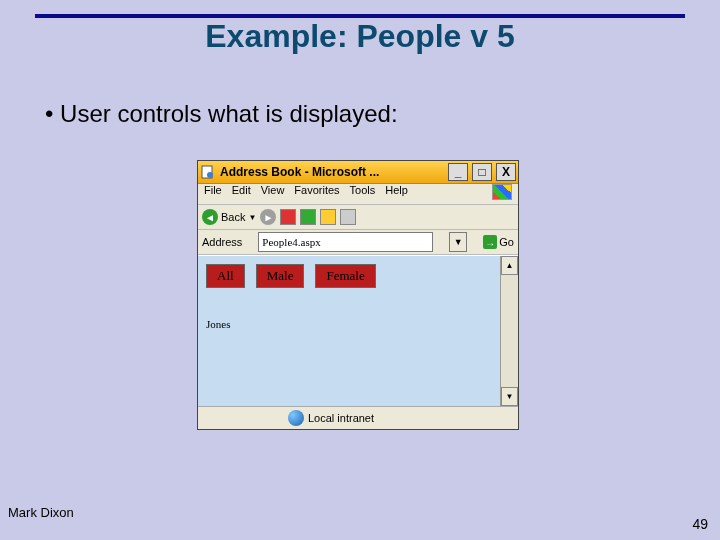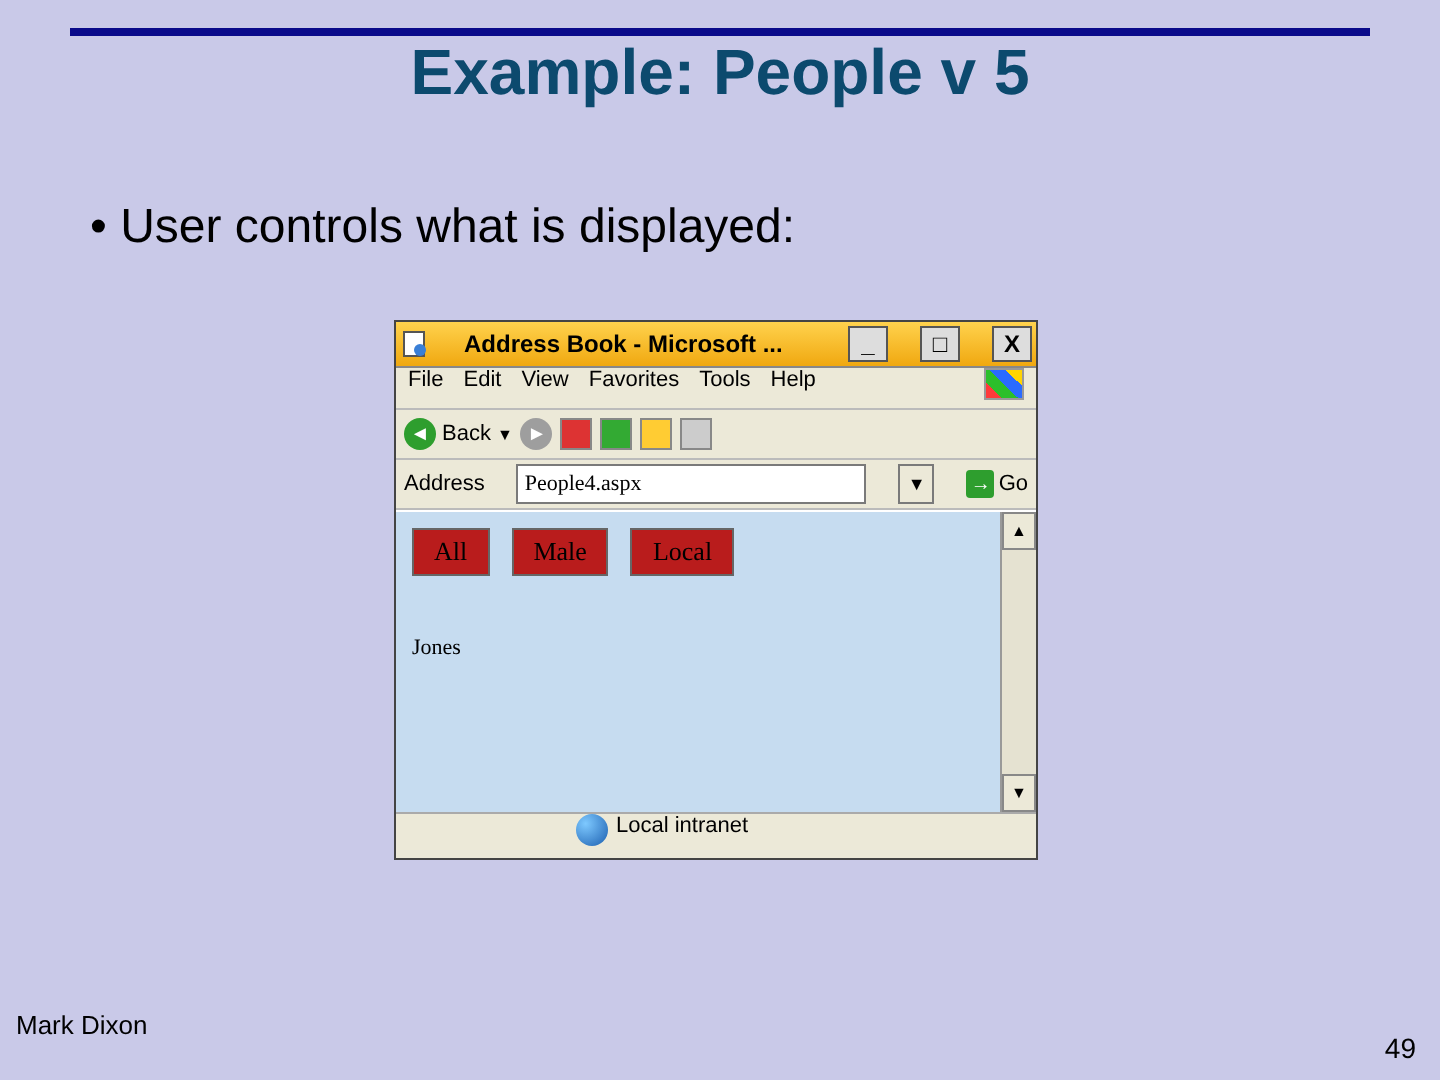--- a/index.html
+++ b/index.html
@@ -4,21 +4,21 @@
 <style>
   html,body{margin:0;padding:0}
   body{width:720px;height:540px;background:#c9c9e8;font-family:Arial,Helvetica,sans-serif;position:relative;overflow:hidden}
   .rule{position:absolute;left:35px;right:35px;top:14px;height:4px;background:#0a0a8a}
   .title{position:absolute;left:0;right:0;top:18px;text-align:center;font-size:32px;font-weight:bold;color:#0c4a6e}
   .bullet{position:absolute;left:45px;top:100px;font-size:24px;color:#000}
   .footer-l{position:absolute;left:8px;bottom:20px;font-size:13px;color:#000}
   .footer-r{position:absolute;right:12px;bottom:8px;font-size:14px;color:#000}
 
   .win{position:absolute;left:197px;top:160px;width:320px;background:#ece9d8;border:1px solid #444;font-family:Tahoma,Arial,sans-serif;font-size:11px;color:#000;box-shadow:0 0 0 1px #000 inset}
-  .tb{height:22px;background:linear-gradient(#ffd24d,#f0a810);display:flex;align-items:center;padding:0 2px;gap:16px;border-bottom:1px solid #888}
+  .tb{height:22px;background:linear-gradient(#ffd24d,#f0a810);display:flex;align-items:center;padding:0 2px;gap:4px;border-bottom:1px solid #888}
   .tb .ico{width:16px;height:16px;display:inline-flex;align-items:center;justify-content:center}
   .tb .ttl{font-weight:bold;font-size:12px;color:#000;flex:1;white-space:nowrap;overflow:hidden}
   .wbtn{width:18px;height:16px;border:1px solid #555;background:#ddd;display:inline-flex;align-items:center;justify-content:center;font-size:12px;font-weight:bold;font-family:Arial}
   .menu{height:20px;display:flex;gap:10px;padding:0 6px;background:#ece9d8;border-bottom:1px solid #bbb}
   .menu span{cursor:default}
   .menu .flag{margin-left:auto;width:18px;height:14px;background:linear-gradient(45deg,#ff3a3a 0 25%,#2bbf2b 25% 50%,#2a6bff 50% 75%,#ffd400 75%);border:1px solid #999}
   .tbar{height:24px;display:flex;align-items:center;gap:4px;padding:0 4px;border-bottom:1px solid #bbb;background:#ece9d8}
   .back{display:inline-flex;align-items:center;gap:3px}
   .circ{width:16px;height:16px;border-radius:50%;display:inline-flex;align-items:center;justify-content:center;font-size:10px;color:#fff}
   .green{background:#2e9e2e}
@@ -29,21 +29,21 @@
   .drop{width:16px;height:18px;border:1px solid #7a7a7a;background:#ece9d8;display:inline-flex;align-items:center;justify-content:center;font-size:9px}
   .go{display:inline-flex;align-items:center;gap:2px}
   .go .g{width:14px;height:14px;background:#2e9e2e;color:#fff;display:inline-flex;align-items:center;justify-content:center;border-radius:2px;font-size:10px}
   .content{position:relative;height:150px;background:#c6dcf0;border-top:1px solid #fff;display:flex}
   .page{flex:1;padding:8px}
   .btn{display:inline-block;background:#b91c1c;border:1px solid #666;padding:3px 10px;font-size:13px;font-family:"Times New Roman",serif;margin-right:8px}
   .name{margin-top:30px;font-size:11px;font-family:"Times New Roman",serif}
   .vscroll{width:17px;background:#e5e2d1;border-left:1px solid #999;display:flex;flex-direction:column}
   .sbtn{height:17px;border:1px solid #888;background:#ece9d8;display:flex;align-items:center;justify-content:center;font-size:8px}
   .track{flex:1}
-  .status{height:22px;display:flex;align-items:flex-start;border-top:1px solid #aaa;background:#ece9d8;padding-left:90px;gap:4px}
+  .status{height:22px;display:flex;align-items:center;border-top:1px solid #aaa;background:#ece9d8;padding-left:90px;gap:4px}
   .globe{width:16px;height:16px;border-radius:50%;background:radial-gradient(circle at 30% 30%,#7ec9ff,#1b5fb0)}
 </style>
 </head>
 <body>
 
 <div class="rule"></div>
 <div class="title">Example: People v 5</div>
 <div class="bullet">•  User controls what is displayed:</div>
 <div class="footer-l">Mark Dixon</div>
 <div class="footer-r">49</div>
@@ -92,21 +92,21 @@
     <span class="go">
       <span class="g">→</span>
       <span>Go</span>
     </span>
   </div>
 
   <div class="content">
     <div class="page">
       <span class="btn">All</span>
       <span class="btn">Male</span>
-      <span class="btn">Local</span>
+      <span class="btn">Female</span>
       <div class="name">Jones</div>
     </div>
     <div class="vscroll">
       <div class="sbtn">▲</div>
       <div class="track"></div>
       <div class="sbtn">▼</div>
     </div>
   </div>
 
   <div class="status">

